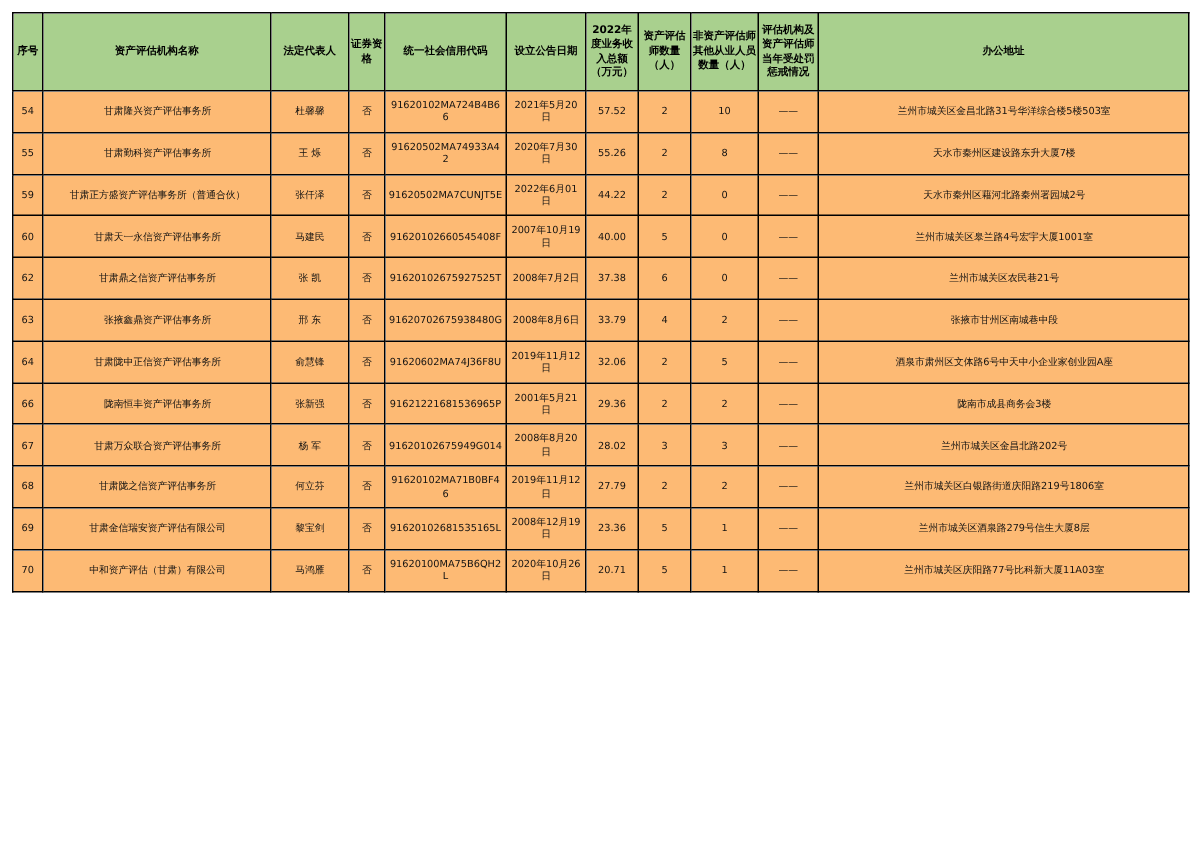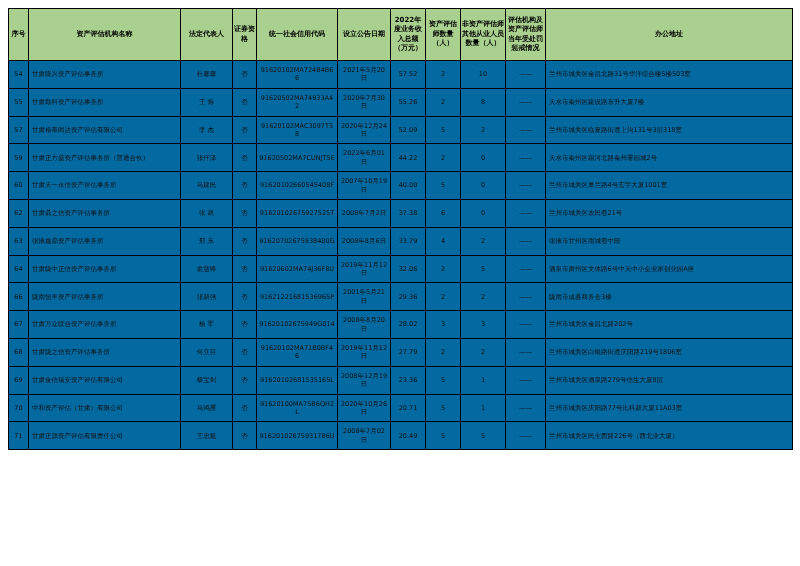--- a/index.html
+++ b/index.html
@@ -15,40 +15,40 @@
     table-layout: fixed;
     width: 784px;
     border: 1.5px solid #000;
   }
   th, td {
     border: 1px solid #000;
     overflow: hidden;
     word-break: break-all;
   }
   thead tr { height: 52px; }
-  tbody tr { height: 27.8px; background: #0369a1; margin-top: 44px; }
+  tbody tr { height: 27.8px; background: #fdba74; margin-top: 44px; }
   th {
     background: #a9d08e;
     font-size: 7px;
     font-weight: bold;
     color: #000;
     text-align: center;
     vertical-align: middle;
     padding: 1px;
     line-height: 1.35;
   }
   td {
     font-size: 6.5px;
     color: #111;
     padding: 0 2px;
     vertical-align: middle;
     line-height: 1.3;
   }
   td.align-center { text-align: center; }
-  td.align-left { text-align: left; padding-left: 3px; }
+  td.align-left { text-align: center; padding-left: 3px; }
 </style>
 </head>
 <body>
 
 <div class="page">
   <table class="reg-table">
     <colgroup id="table-colgroup">
         <col style="width: 20px;">
         <col style="width: 152px;">
         <col style="width: 52px;">
@@ -97,33 +97,20 @@
           <td class="align-center">否</td>
           <td class="align-center">91620502MA74933A42</td>
           <td class="align-center">2020年7月30日</td>
           <td class="align-center">55.26</td>
           <td class="align-center">2</td>
           <td class="align-center">8</td>
           <td class="align-center">——</td>
           <td class="align-left">天水市秦州区建设路东升大厦7楼</td>
         </tr>
         <tr>
-          <td class="align-center">57</td>
-          <td class="align-left">甘肃裕泰闳达资产评估有限公司</td>
-          <td class="align-center">李 杰</td>
-          <td class="align-center">否</td>
-          <td class="align-center">91620102MAC3097T58</td>
-          <td class="align-center">2020年12月24日</td>
-          <td class="align-center">52.09</td>
-          <td class="align-center">5</td>
-          <td class="align-center">2</td>
-          <td class="align-center">——</td>
-          <td class="align-left">兰州市城关区临夏路街道上沟131号3层318室</td>
-        </tr>
-        <tr>
           <td class="align-center">59</td>
           <td class="align-left">甘肃正方盛资产评估事务所（普通合伙）</td>
           <td class="align-center">张仟泽</td>
           <td class="align-center">否</td>
           <td class="align-center">91620502MA7CUNJT5E</td>
           <td class="align-center">2022年6月01日</td>
           <td class="align-center">44.22</td>
           <td class="align-center">2</td>
           <td class="align-center">0</td>
           <td class="align-center">——</td>
@@ -239,28 +226,15 @@
           <td class="align-center">马鸿雁</td>
           <td class="align-center">否</td>
           <td class="align-center">91620100MA75B6QH2L</td>
           <td class="align-center">2020年10月26日</td>
           <td class="align-center">20.71</td>
           <td class="align-center">5</td>
           <td class="align-center">1</td>
           <td class="align-center">——</td>
           <td class="align-left">兰州市城关区庆阳路77号比科新大厦11A03室</td>
         </tr>
-        <tr>
-          <td class="align-center">71</td>
-          <td class="align-left">甘肃正源资产评估有限责任公司</td>
-          <td class="align-center">王忠魁</td>
-          <td class="align-center">否</td>
-          <td class="align-center">91620102675931786U</td>
-          <td class="align-center">2008年7月02日</td>
-          <td class="align-center">20.49</td>
-          <td class="align-center">5</td>
-          <td class="align-center">5</td>
-          <td class="align-center">——</td>
-          <td class="align-left">兰州市城关区民主西路226号（西北业大厦）</td>
-        </tr>
       </tbody>
   </table>
 </div>
 
 </body></html>

